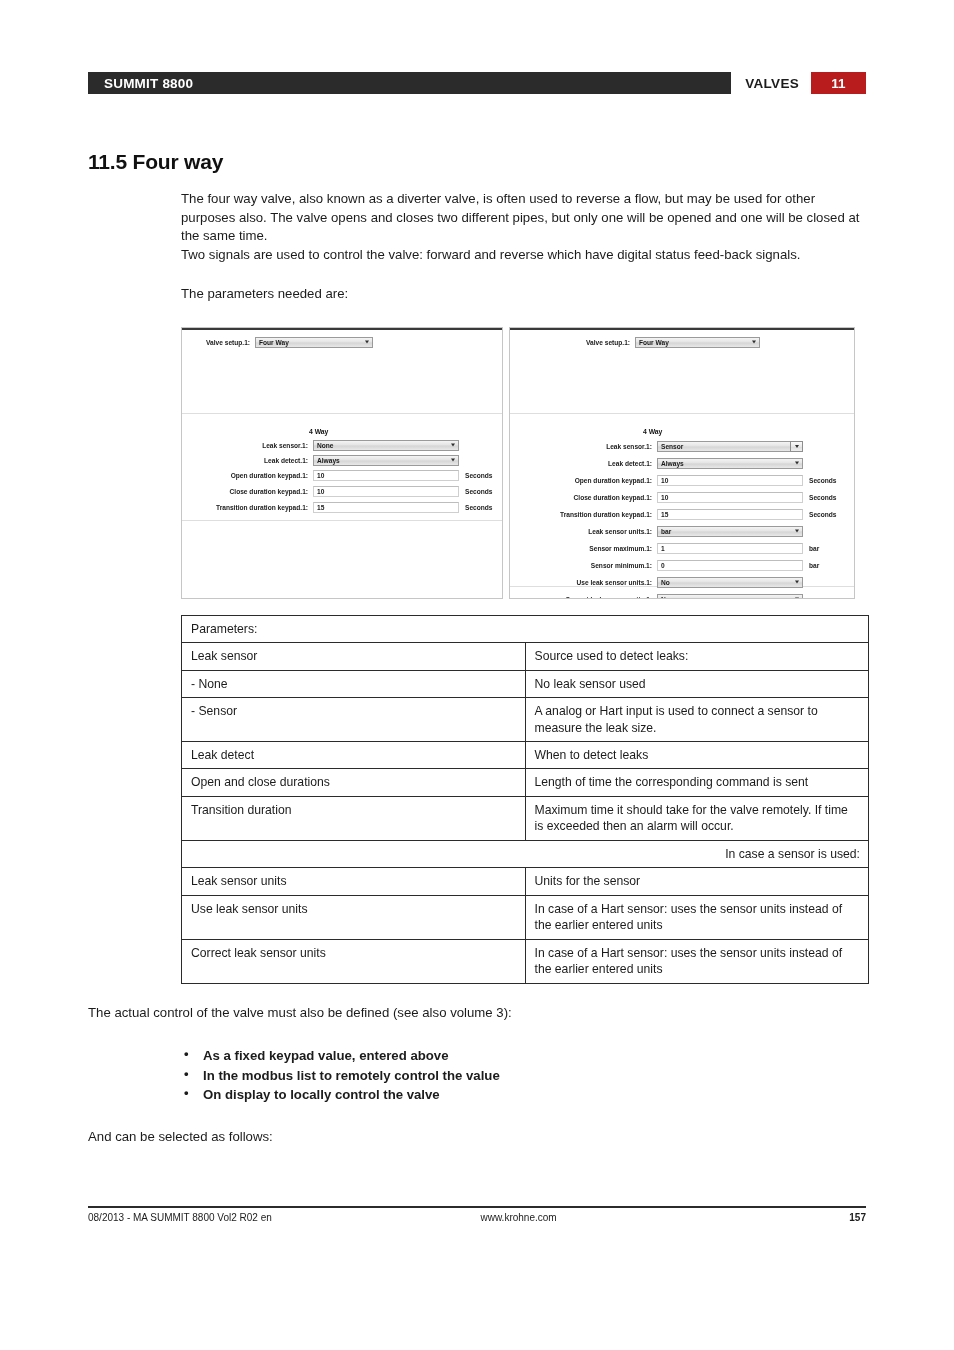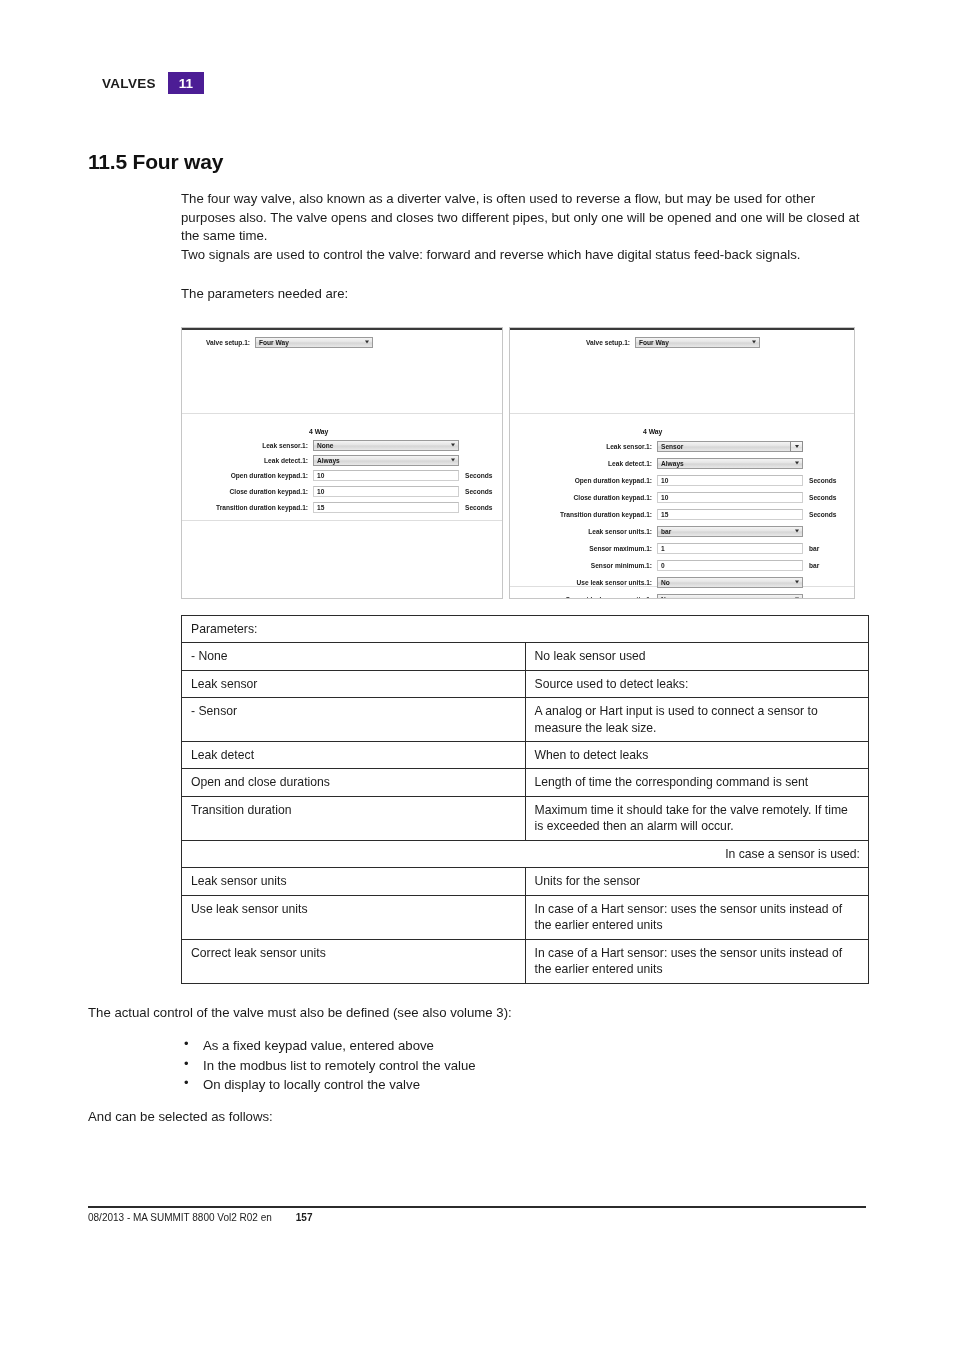--- a/index.html
+++ b/index.html
@@ -44,25 +44,25 @@
     color: #1c1c1c;
     font-size: 13.5px;
     font-weight: bold;
     letter-spacing: 0.3px;
     padding: 0 12px 0 14px;
     display: flex;
     align-items: center;
     height: 22px;
   }
   .header-chapter-num {
-    background: #4c1d95;
+    background: #b91c1c;
     color: #ffffff;
     font-size: 13.5px;
     font-weight: bold;
-    width: 36px;
+    width: 55px;
     display: flex;
     align-items: center;
     justify-content: center;
     height: 22px;
   }
 
   
   .content {
     position: absolute;
     left: 88px;
@@ -242,24 +242,25 @@
   td.col-a { width: 186px; }
   td.full  { }
   td.spacer-cell {
     padding-top: 16px;
     padding-bottom: 4px;
     text-align: right;
   }
 
   
   ul.bullets {
-    margin: 0;
+    margin: 10px;
     padding: 0;
     list-style: none;
     margin-left: 93px;
+    font-weight: bold;
   }
   ul.bullets li {
     font-size: 13.2px;
     line-height: 1.45;
     position: relative;
     padding-left: 22px;
     color: #1c1c1c;
   }
   ul.bullets li::before {
     content: "\2022";
@@ -288,20 +289,23 @@
     color: #1c1c1c;
   }
   .footer-left  { flex: 0 0 auto; }
   .footer-mid   { flex: 1 1 auto; text-align: center; padding-right: 60px; }
   .footer-right { flex: 0 0 auto; font-weight: bold; margin-left: 24px; }
 </style>
 </head>
 <body>
 
 <div class="page-header">
+  <div class="header-bar">
+    <span class="header-bar-title">SUMMIT 8800</span>
+  </div>
   <div class="header-chapter-name">VALVES</div>
   <div class="header-chapter-num">11</div>
 </div>
 
 <div class="content">
 
   <h1 class="section-title">11.5 Four way</h1>
 
   <div class="indent">
     <p class="body-text">The four way valve, also known as a diverter valve, is often used to reverse a flow, but may be used for other purposes also. The valve opens and closes two different pipes, but only one will be opened and one will be closed at the same time.</p>
@@ -467,26 +471,26 @@
     </div>
   </div>
 
 
   <table class="params">
     <tbody>
       <tr>
         <td colspan="2" class="full">Parameters:</td>
       </tr>
       <tr>
+        <td class="col-a">Leak sensor</td>
+        <td>Source used to detect leaks:</td>
+      </tr>
+      <tr>
         <td class="col-a">- None</td>
         <td>No leak sensor used</td>
-      </tr>
-      <tr>
-        <td class="col-a">Leak sensor</td>
-        <td>Source used to detect leaks:</td>
       </tr>
       <tr>
         <td class="col-a">- Sensor</td>
         <td>A analog or Hart input is used to connect a sensor to measure the leak size.</td>
       </tr>
       <tr>
         <td class="col-a">Leak detect</td>
         <td>When to detect leaks</td>
       </tr>
       <tr>
@@ -525,15 +529,16 @@
   </ul>
   <div class="gap-md"></div>
   <p class="body-text indent">And can be selected as follows:</p>
 
 </div>
 
 <div class="page-footer">
   <div class="footer-rule"></div>
   <div class="footer-row">
     <span class="footer-left">08/2013 - MA SUMMIT 8800 Vol2 R02 en</span>
+    <span class="footer-mid">www.krohne.com</span>
     <span class="footer-right">157</span>
   </div>
 </div>
 
 </body></html>

